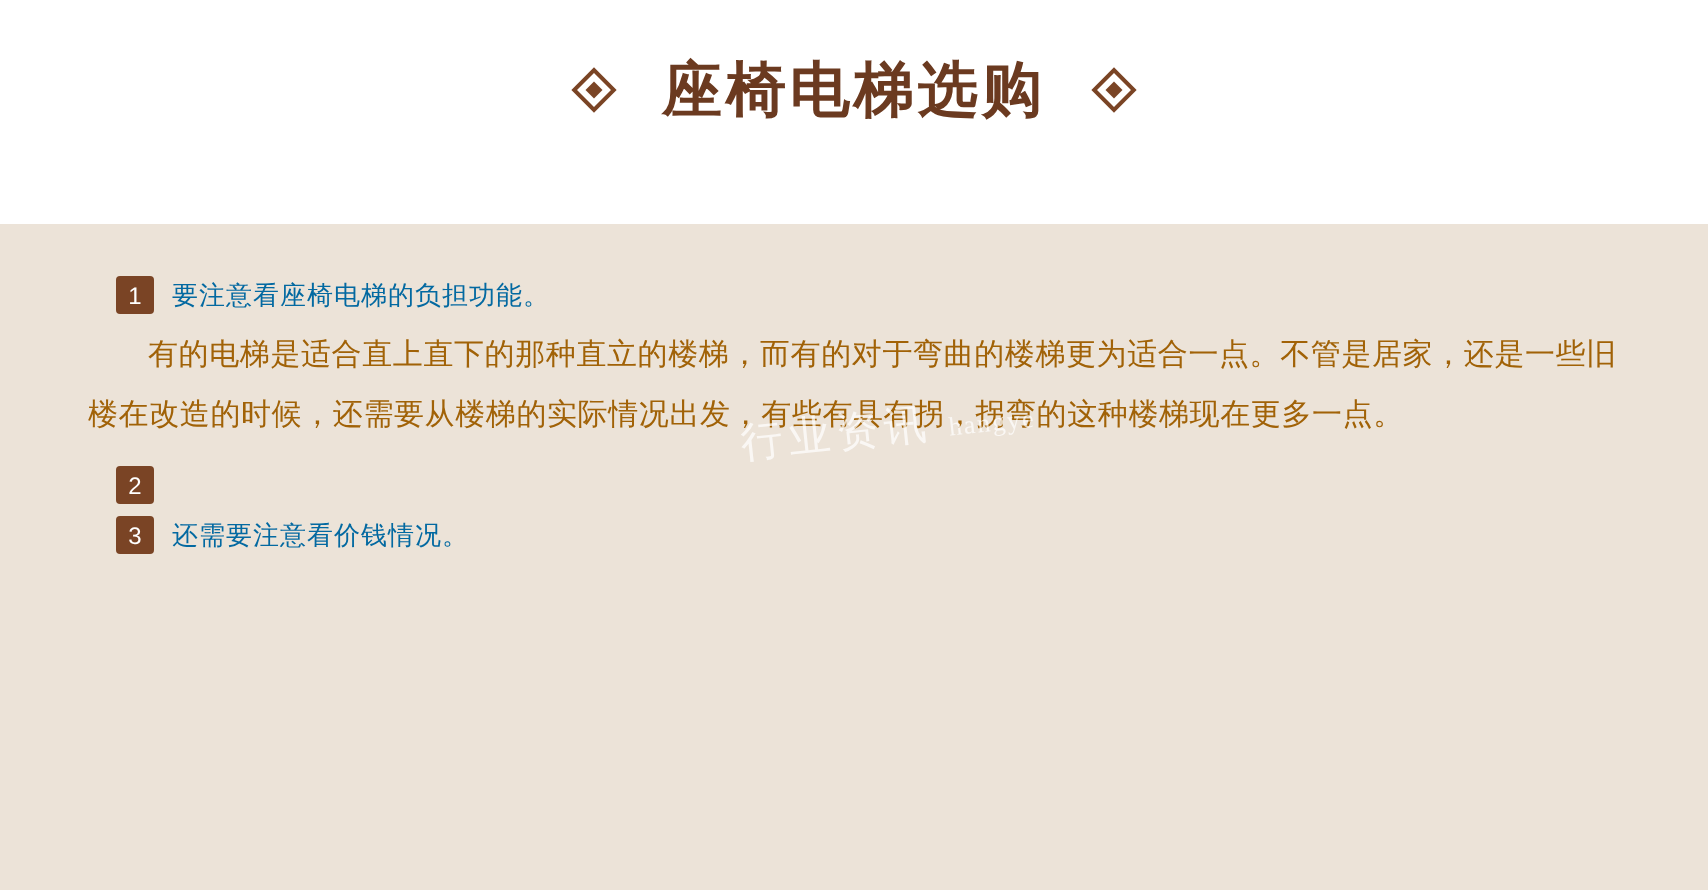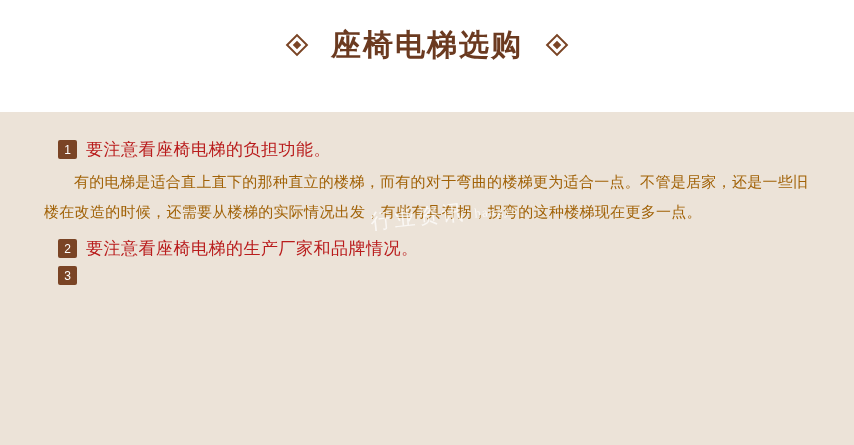--- a/index.html
+++ b/index.html
@@ -88,22 +88,22 @@
     font-size: 12px;
     font-family: "Liberation Sans", sans-serif;
     display: flex;
     align-items: center;
     justify-content: center;
     border-radius: 2px;
     flex: none;
   }
   .heading-text {
     font-family: "DejaVu Sans", "Liberation Sans", sans-serif;
-    font-size: 17px;
-    color: #b91c1c;
+    font-size: 13px;
+    color: #0369a1;
     font-weight: normal;
     letter-spacing: 0.5px;
   }
   .para {
     font-family: Liberation Serif, serif;
     font-size: 15px;
     line-height: 30px;
     color: #a16207;
     text-indent: 30px;
     margin: 0 0 10px 0;
@@ -146,27 +146,27 @@
       <div class="heading-row">
         <span class="num-badge">1</span>
         <span class="heading-text">要注意看座椅电梯的负担功能。</span>
       </div>
       <p class="para">有的电梯是适合直上直下的那种直立的楼梯，而有的对于弯曲的楼梯更为适合一点。不管是居家，还是一些旧楼在改造的时候，还需要从楼梯的实际情况出发，有些有具有拐，拐弯的这种楼梯现在更多一点。</p>
     </div>
 
     <div class="section">
       <div class="heading-row">
         <span class="num-badge">2</span>
-        <span class="heading-text">要注意看座椅电梯的生产厂家和品牌情况。</span>
       </div>
     </div>
 
     <div class="section">
       <div class="heading-row">
         <span class="num-badge">3</span>
+        <span class="heading-text">还需要注意看价钱情况。</span>
       </div>
     </div>
 
     <div class="watermark">
       <span>行业资讯</span>
       <span class="wm-sub">hangye</span>
     </div>
 
   </div>
 </div>

